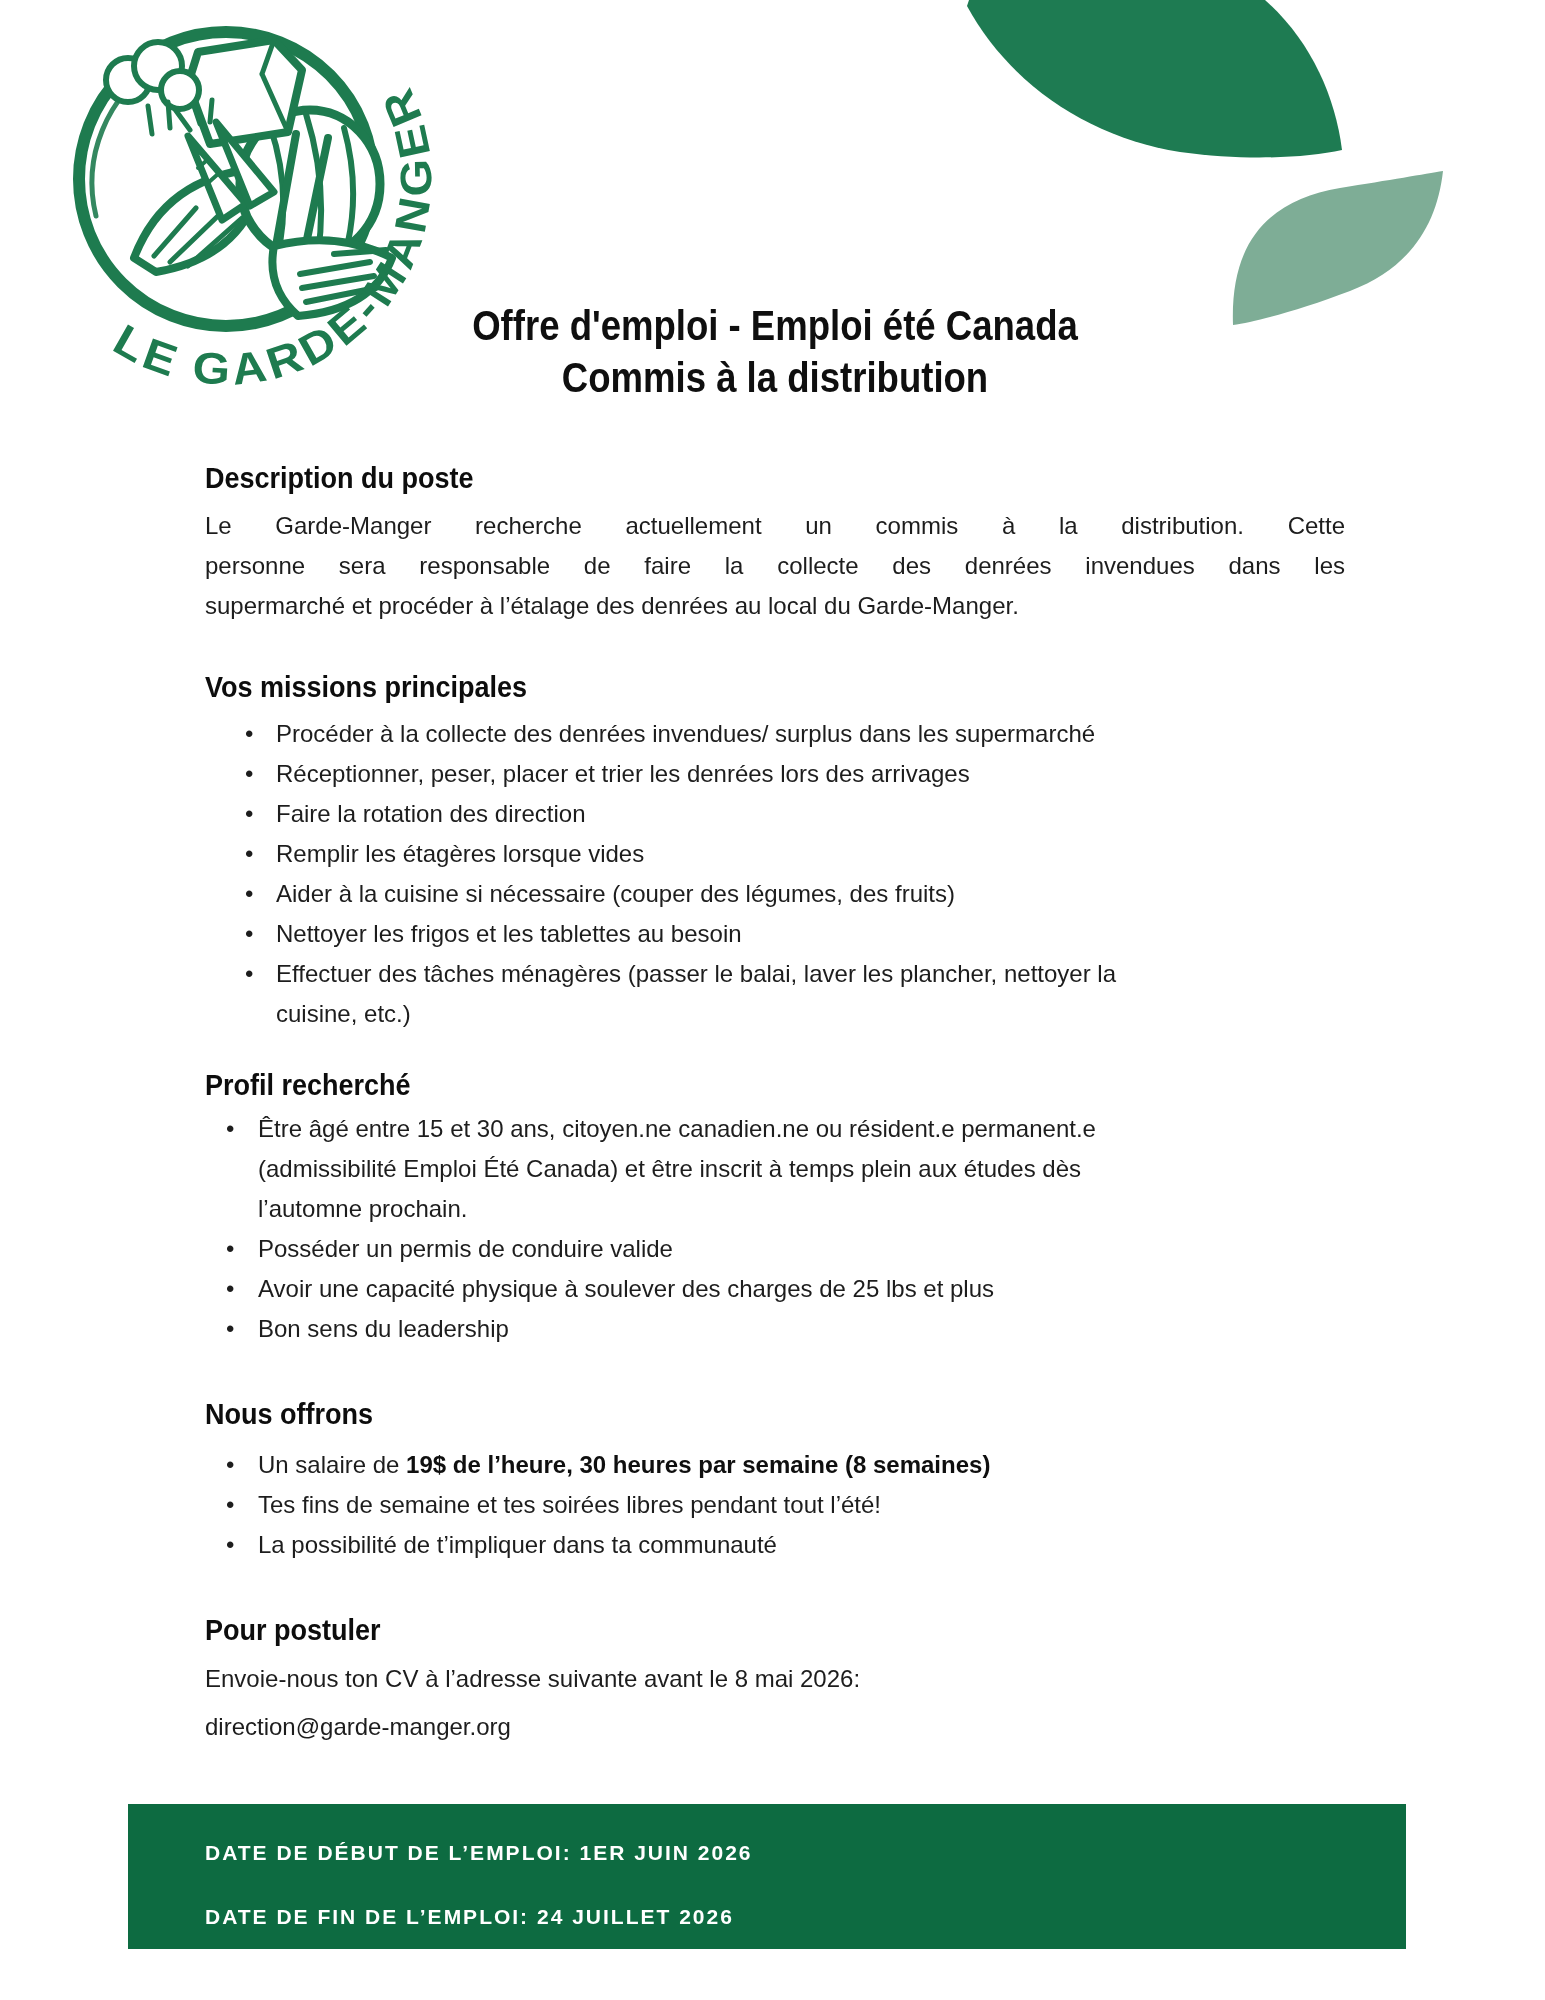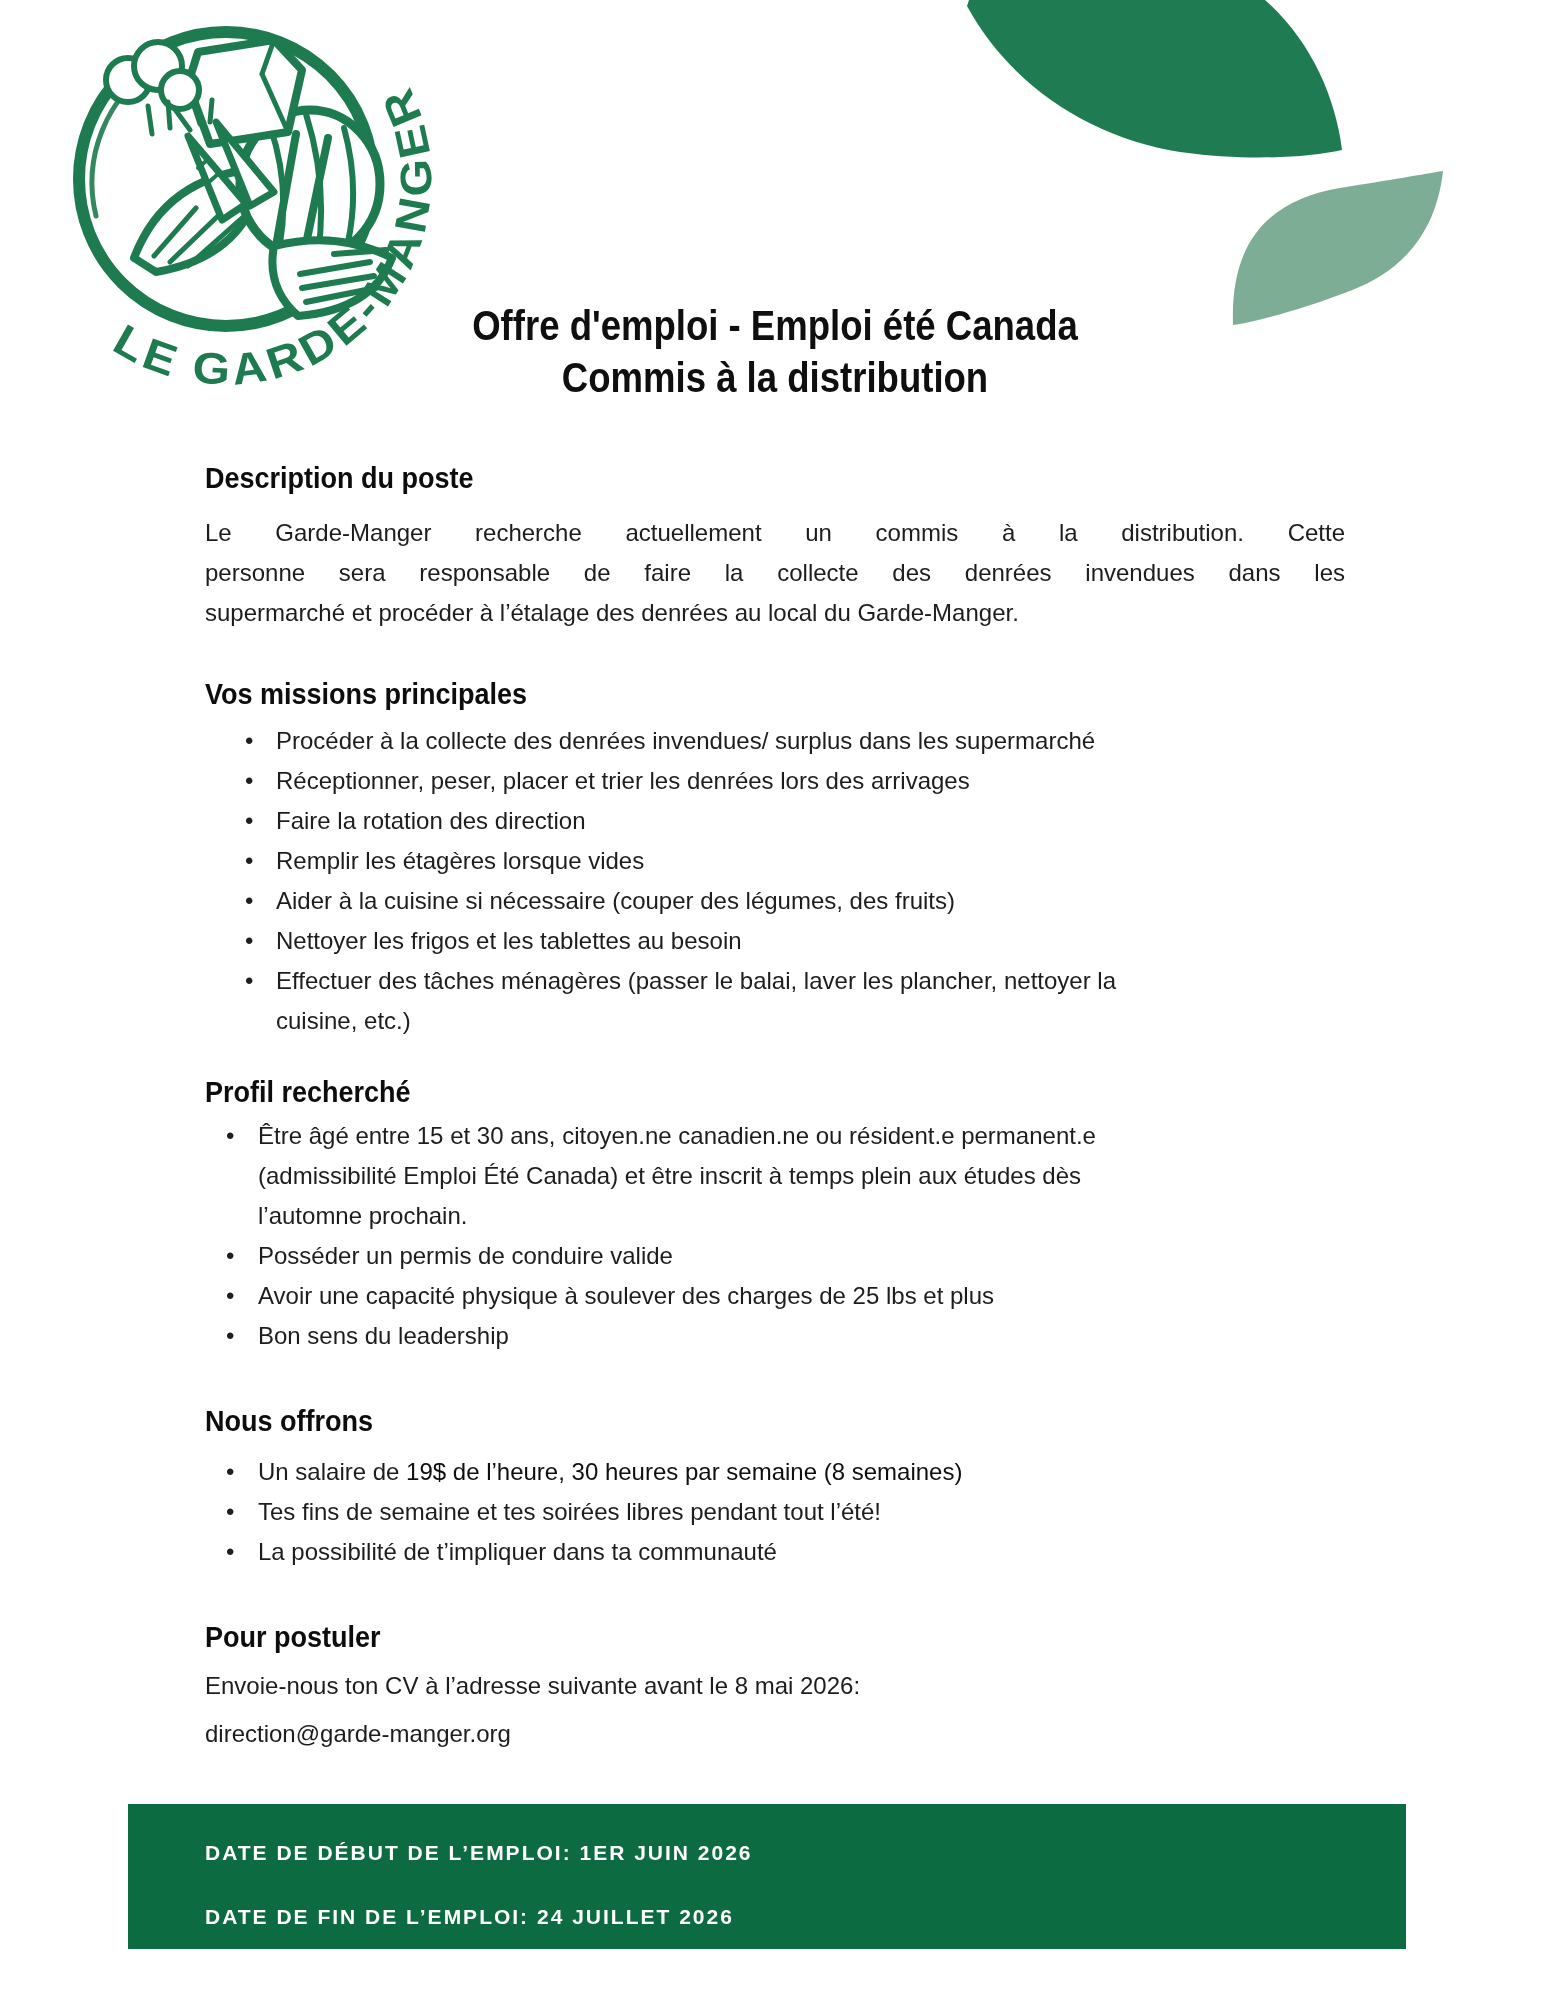--- a/index.html
+++ b/index.html
@@ -39,40 +39,40 @@
     transform:scaleX(0.9);
     transform-origin:0 50%;
     white-space:nowrap;
   }
   .h-desc{margin-top:55px;}
   .h-missions{margin-top:42px;}
   .h-profil{margin-top:32px;}
   .h-offres{margin-top:46px;}
   .h-postuler{margin-top:46px;}
   p{margin:0;font-size:24px;line-height:40px;}
-  .para{margin-top:16px;}
+  .para{margin-top:9px;}
   .jline{display:block;text-align:justify;text-align-last:justify;}
   .jline.last{text-align-last:left;}
   ul{list-style:none;margin:0;padding:0;}
   li{
     position:relative;
     font-size:24px;
     line-height:40px;
     white-space:pre-line;
   }
   ul.missions{margin-top:8px;}
   ul.missions li{padding-left:71px;}
   ul.missions li::before{content:"\2022";position:absolute;left:40px;top:0;}
   ul.tight{margin-top:5px;}
   ul.tight li{padding-left:53px;}
   ul.tight li::before{content:"\2022";position:absolute;left:21px;top:0;}
   ul.offres{margin-top:12px;}
   .postuler-line{margin-top:8px;}
   .postuler-line.first{margin-top:10px;}
-  b,strong{font-weight:400;color:#0f0f0f;}
+  b,strong{font-weight:700;color:#0f0f0f;}
   
   .footer-bar{
     position:absolute;
     left:128px;top:1804px;
     width:1278px;height:145px;
     background:#0d6b41;
     color:#ffffff;
     box-sizing:border-box;
     padding:36px 0 0 77px;
   }

